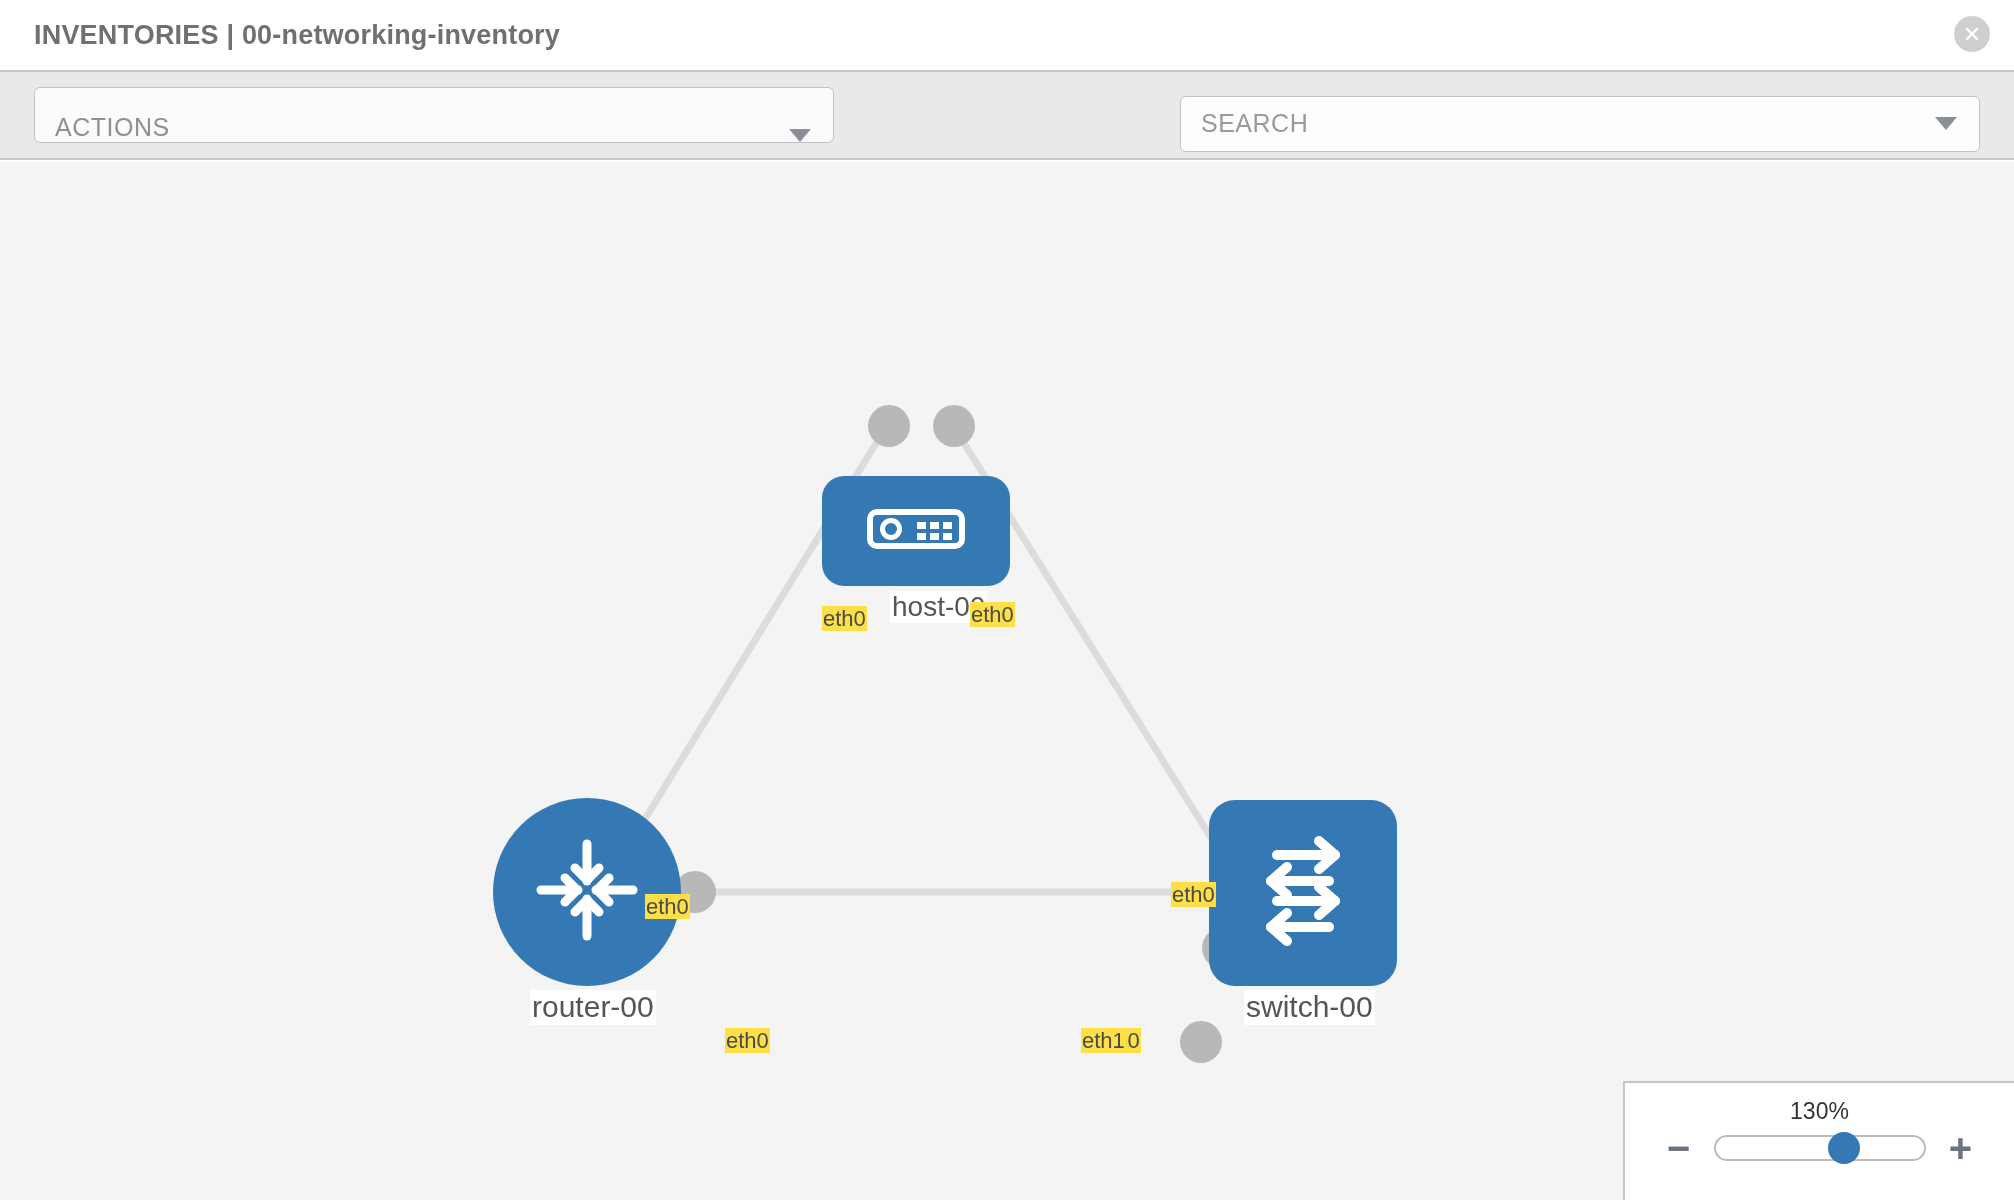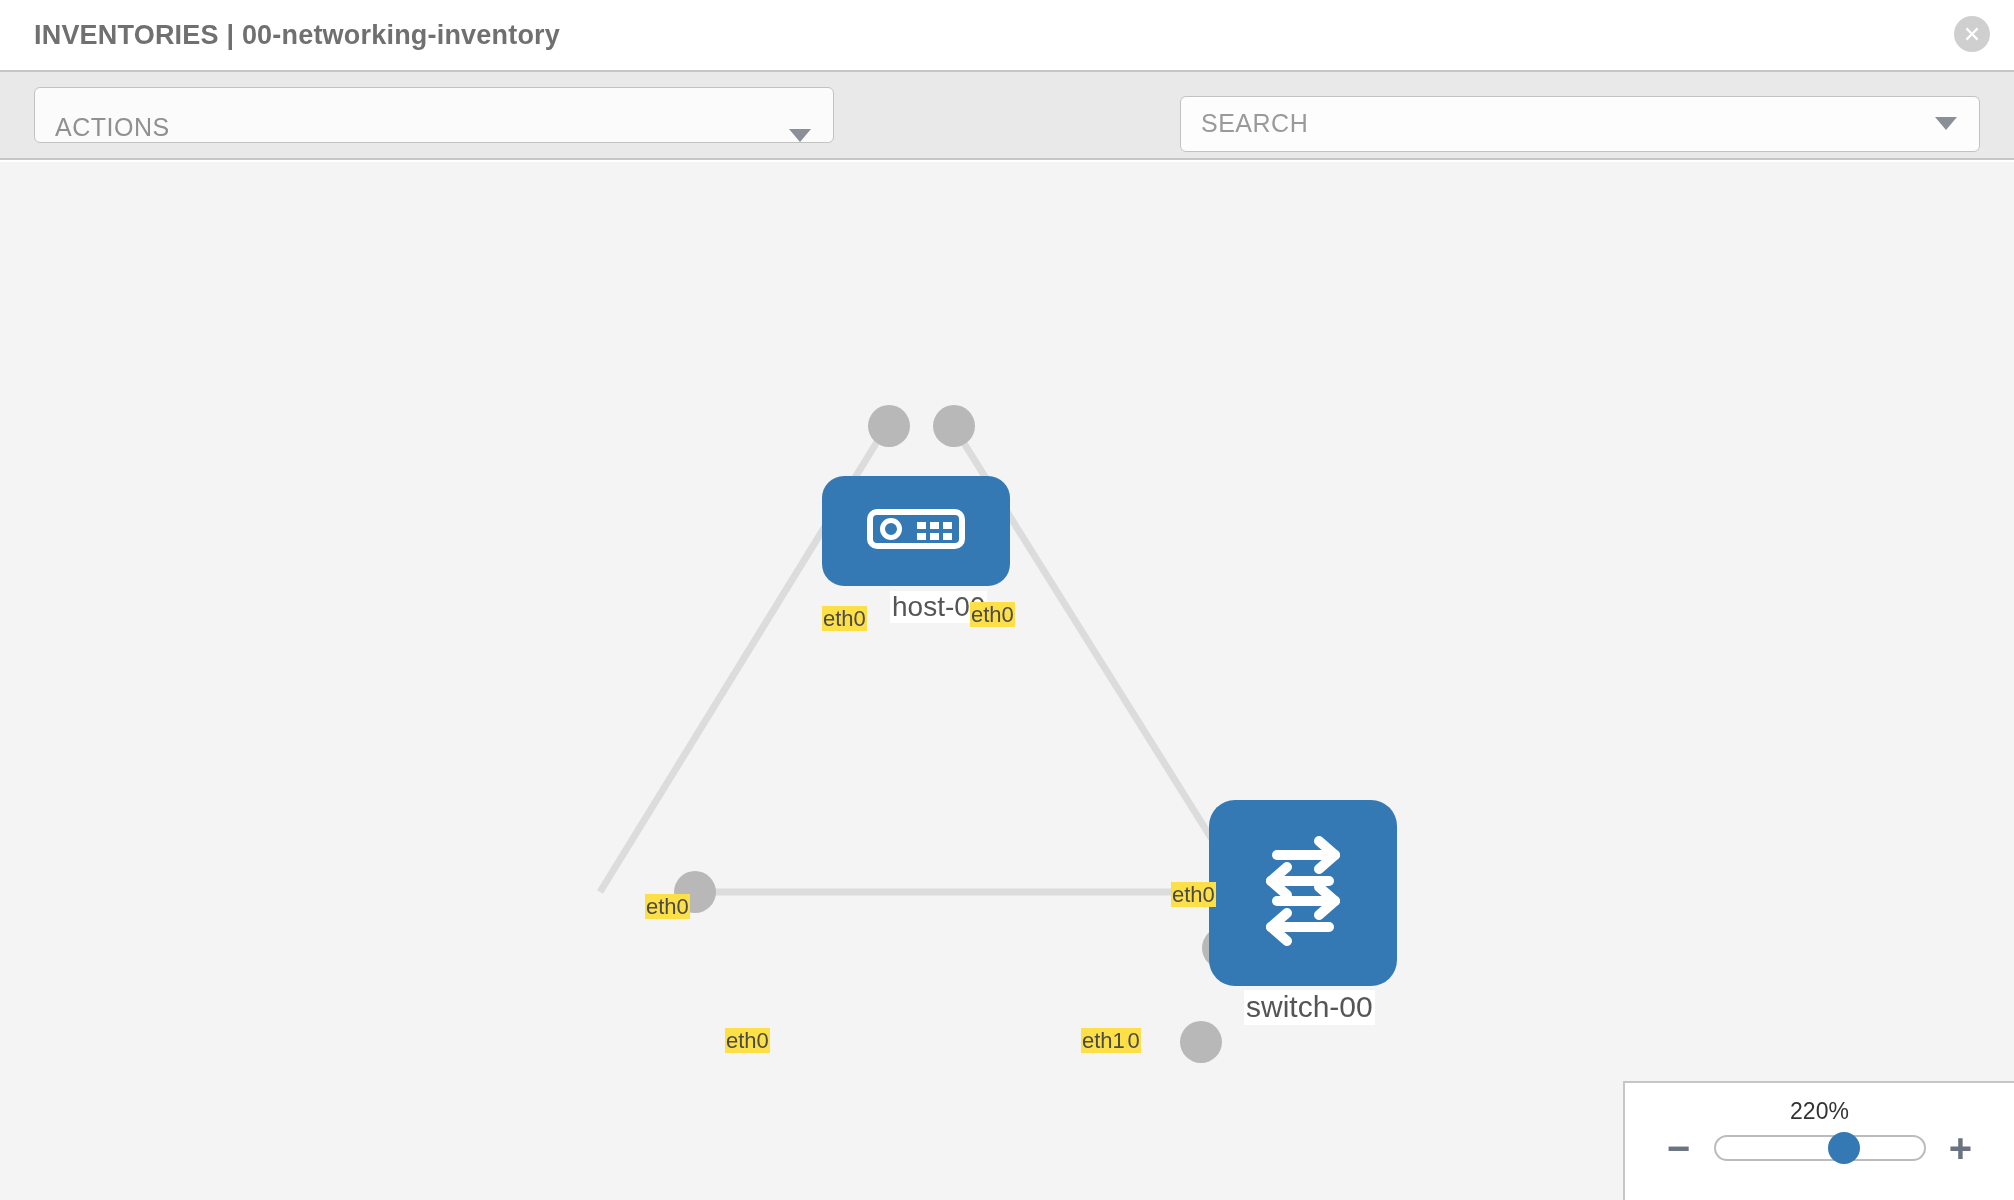--- a/index.html
+++ b/index.html
@@ -313,20 +313,43 @@
             <rect x="76" y="19" width="9" height="7" fill="#ffffff"></rect>
             <rect x="50" y="30" width="9" height="7" fill="#ffffff"></rect>
             <rect x="63" y="30" width="9" height="7" fill="#ffffff"></rect>
             <rect x="76" y="30" width="9" height="7" fill="#ffffff"></rect>
           </svg>
         </span>
       </div>
       <span class="node-label" style="left:68px; top:115px; font-size:28px;">host-00</span>
     </div>
 
+    <div class="node" style="left:493px; top:636px; width:188px; height:188px;">
+      <div class="node-shape" style="left:0; top:0; width:188px; height:188px; border-radius:50%;">
+        <span>
+          <svg width="112" height="112" viewBox="0 0 112 112">
+            <g fill="none" stroke="#ffffff" stroke-width="9" stroke-linecap="round" stroke-linejoin="round">
+
+              <path d="M56 10 L56 47"></path>
+              <path d="M44 34 L56 46 L68 34"></path>
+
+              <path d="M56 102 L56 65"></path>
+              <path d="M44 78 L56 66 L68 78"></path>
+
+              <path d="M10 56 L47 56"></path>
+              <path d="M34 44 L46 56 L34 68"></path>
+
+              <path d="M102 56 L65 56"></path>
+              <path d="M78 44 L66 56 L78 68"></path>
+            </g>
+          </svg>
+        </span>
+      </div>
+      <span class="node-label" style="left:37px; top:192px; font-size:30px;">router-00</span>
+    </div>
 
     <div class="node" style="left:1209px; top:638px; width:188px; height:186px;">
       <div class="node-shape" style="left:0; top:0; width:188px; height:186px; border-radius:26px;">
         <span>
           <svg width="120" height="120" viewBox="0 0 120 120">
             <g fill="none" stroke="#ffffff" stroke-width="10" stroke-linecap="round" stroke-linejoin="round">
 
               <path d="M34 24 L92 24"></path>
               <path d="M76 10 L92 24 L76 38"></path>
 
@@ -355,21 +378,21 @@
 
     <span class="port-label" style="left:725px; top:866px;">eth0</span>
 
     <span class="port-label" style="left:1096px; top:866px;">eth0</span>
 
     <span class="port-label" style="left:1081px; top:866px;">eth1</span>
 
   </div>
 
   <div class="zoom-panel">
-    <div class="zoom-value">220%</div>
+    <div class="zoom-value">130%</div>
     <div class="zoom-row">
       <span class="zoom-minus">−</span>
       <div class="zoom-slider">
         <div class="zoom-thumb" style="left:62%;"></div>
       </div>
       <span class="zoom-plus">+</span>
     </div>
   </div>
 
 </div>

